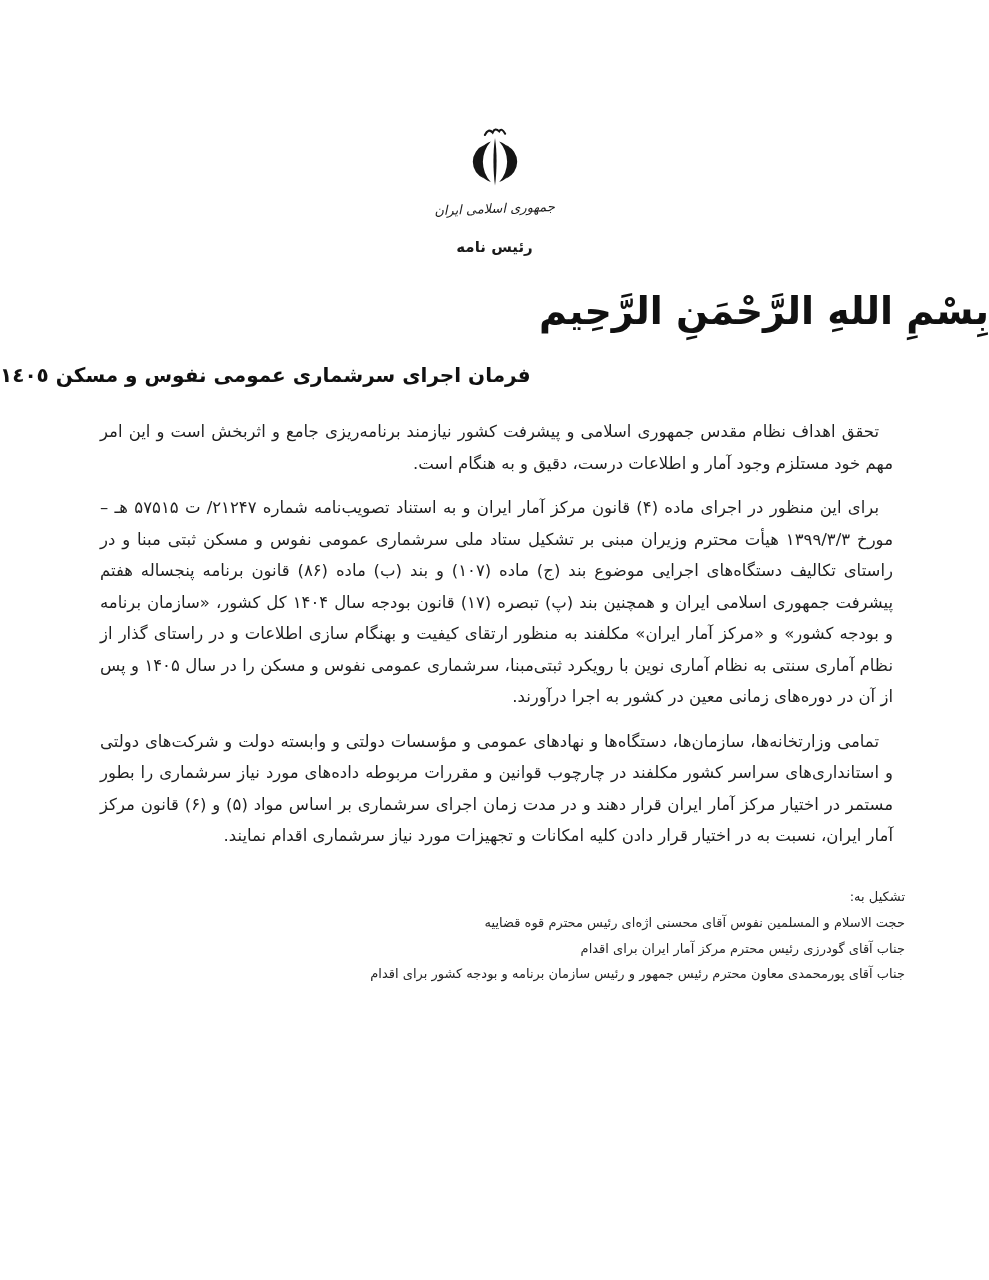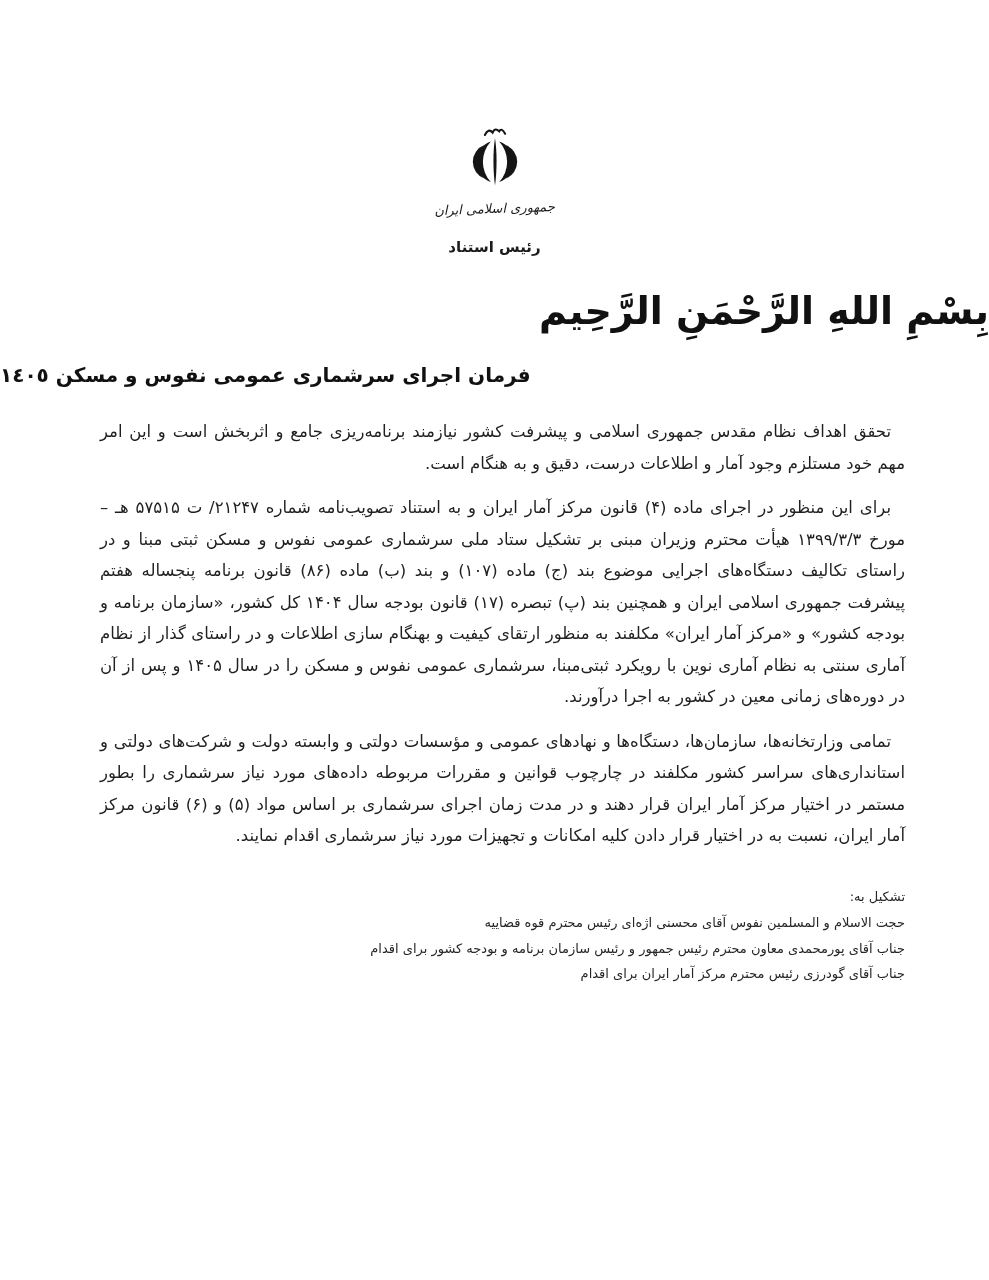--- a/index.html
+++ b/index.html
@@ -48,21 +48,21 @@
     line-height: 30px;
     color: #111;
   }
   .body-text {
     margin: 26px 84px 0 100px;
     font-size: 16.5px;
     line-height: 31.5px;
     text-align: justify;
     color: #1f1f1f;
   }
-  .body-text p { margin: 0 0 13px 0; text-indent: 14px; }
+  .body-text p { margin: 0 12px 13px 0; text-indent: 14px; }
   .signature-inner {
     display: inline-block;
     margin-left: 178px;
     font-size: 18px;
     font-weight: bold;
     direction: rtl;
     color: #161616;
   }
   .sig-row { margin-top: 50px; margin-left: 178px; }
   .cc {
@@ -91,34 +91,34 @@
         <path d="M57 26 A36 36 0 0 1 57 94 A50 50 0 0 0 57 26 Z" fill="#151515"></path>
 
         <path d="M68 32 A30 30 0 0 1 68 88 A42 42 0 0 0 68 32 Z" fill="#151515"></path>
 
         <path d="M43 26 A36 36 0 0 0 43 94 A50 50 0 0 1 43 26 Z" fill="#151515"></path>
 
         <path d="M32 32 A30 30 0 0 0 32 88 A42 42 0 0 1 32 32 Z" fill="#151515"></path>
       </svg>
     </div>
     <div class="emblem-caption">جمهوری اسلامی ایران</div>
-    <div class="role">رئیس استناد</div>
+    <div class="role">رئیس نامه</div>
   </header>
 
   <div class="bismillah">بِسْمِ اللهِ الرَّحْمَنِ الرَّحِيم</div>
 
   <h1 class="title">فرمان اجرای سرشماری عمومی نفوس و مسکن ١٤٠٥</h1>
 
   <main class="body-text">
     <p>تحقق اهداف نظام مقدس جمهوری اسلامی و پیشرفت کشور نیازمند برنامه‌ریزی جامع و اثربخش است و این امر مهم خود مستلزم وجود آمار و اطلاعات درست، دقیق و به هنگام است.</p>
     <p>برای این منظور در اجرای ماده (۴) قانون مرکز آمار ایران و به استناد تصویب‌نامه شماره ۲۱۲۴۷/ ت ۵۷۵۱۵ هـ – مورخ ۱۳۹۹/۳/۳ هیأت محترم وزیران مبنی بر تشکیل ستاد ملی سرشماری عمومی نفوس و مسکن ثبتی مبنا و در راستای تکالیف دستگاه‌های اجرایی موضوع بند (ج) ماده (۱۰۷) و بند (ب) ماده (۸۶) قانون برنامه پنجساله هفتم پیشرفت جمهوری اسلامی ایران و همچنین بند (پ) تبصره (۱۷) قانون بودجه سال ۱۴۰۴ کل کشور، «سازمان برنامه و بودجه کشور» و «مرکز آمار ایران» مکلفند به منظور ارتقای کیفیت و بهنگام سازی اطلاعات و در راستای گذار از نظام آماری سنتی به نظام آماری نوین با رویکرد ثبتی‌مبنا، سرشماری عمومی نفوس و مسکن را در سال ۱۴۰۵ و پس از آن در دوره‌های زمانی معین در کشور به اجرا درآورند.</p>
     <p>تمامی وزارتخانه‌ها، سازمان‌ها، دستگاه‌ها و نهادهای عمومی و مؤسسات دولتی و وابسته دولت و شرکت‌های دولتی و استانداری‌های سراسر کشور مکلفند در چارچوب قوانین و مقررات مربوطه داده‌های مورد نیاز سرشماری را بطور مستمر در اختیار مرکز آمار ایران قرار دهند و در مدت زمان اجرای سرشماری بر اساس مواد (۵) و (۶) قانون مرکز آمار ایران، نسبت به در اختیار قرار دادن کلیه امکانات و تجهیزات مورد نیاز سرشماری اقدام نمایند.</p>
   </main>
 
 
   <section class="cc">
     <div class="cc-label">تشکیل به:</div>
     <div class="cc-item">حجت الاسلام و المسلمین نفوس آقای محسنی اژه‌ای رئیس محترم قوه قضاییه</div>
+    <div class="cc-item">جناب آقای گودرزی رئیس محترم مرکز آمار ایران برای اقدام</div>
     <div class="cc-item">جناب آقای پورمحمدی معاون محترم رئیس جمهور و رئیس سازمان برنامه و بودجه کشور برای اقدام</div>
-    <div class="cc-item">جناب آقای گودرزی رئیس محترم مرکز آمار ایران برای اقدام</div>
   </section>
 
 </div>
 
 </body></html>

